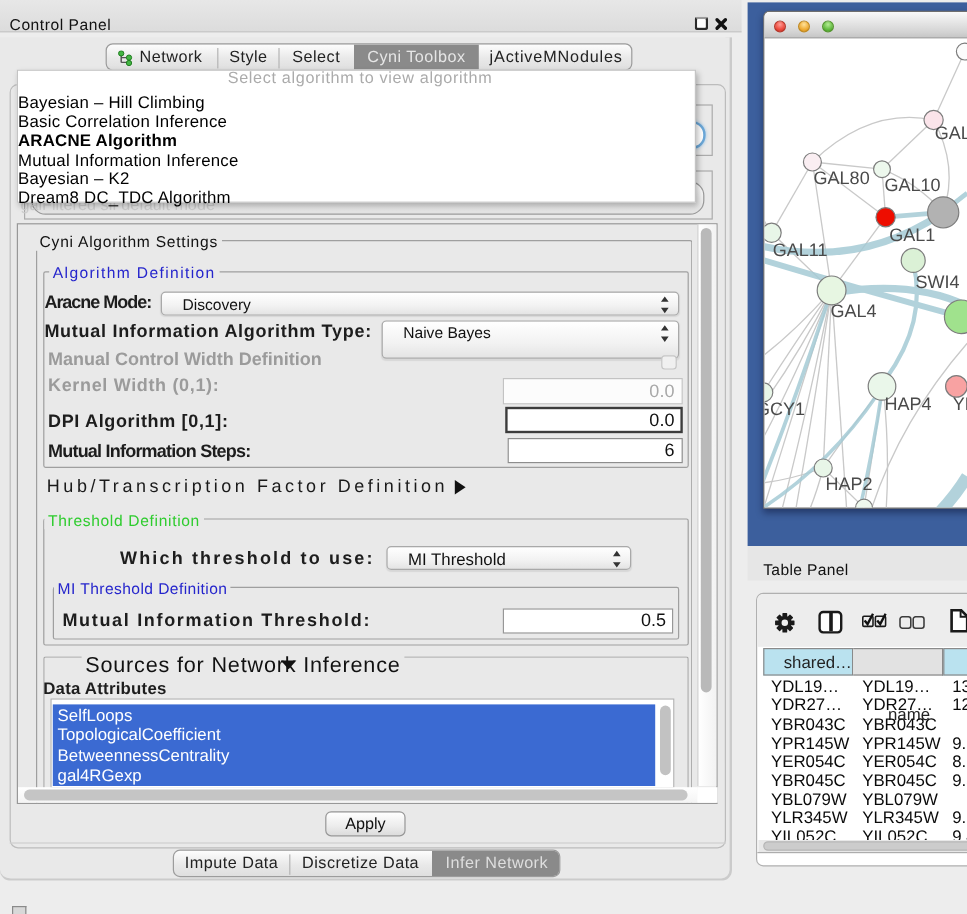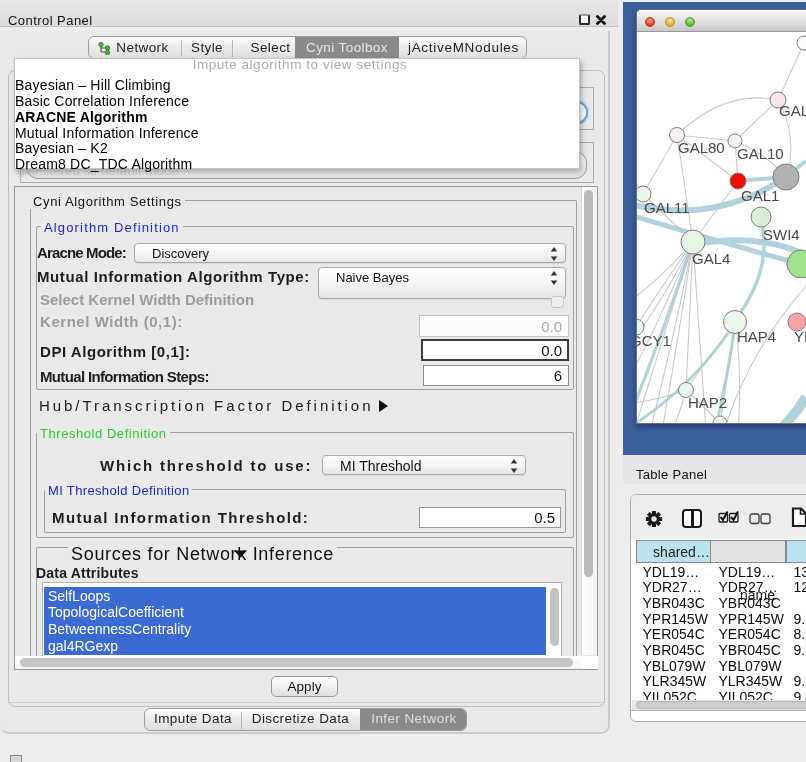--- a/index.html
+++ b/index.html
@@ -28,21 +28,21 @@
 <svg class="abs" style="left:596px;top:15px;" width="10" height="10" viewBox="0 0 10 10">
   <path d="M1.5 1.5 L8.5 8.5 M8.5 1.5 L1.5 8.5" stroke="#111" stroke-width="2.8" stroke-linecap="round"></path>
 </svg>
 
 <div class="abs" style="left:88px;top:36px;width:439px;height:23px;border:1px solid #9c9c9c;border-radius:6px;background:linear-gradient(#fdfdfd,#e9e9e9 55%,#dfdfdf);overflow:hidden;">
   <div class="abs" style="left:206px;top:0;width:104px;height:23px;background:#8a8a8a;"></div>
   <div class="abs" style="left:92px;top:3px;width:1px;height:17px;background:#b5b5b5;"></div>
   <div class="abs" style="left:143px;top:3px;width:1px;height:17px;background:#b5b5b5;"></div>
   <div class="abs" style="left:0;top:3px;width:93px;height:16px;font-size:13.5px;letter-spacing:0.4px;color:#222;text-align:center;padding-left:14px;">Network</div>
   <div class="abs" style="left:93px;top:3px;width:50px;height:16px;font-size:13.5px;letter-spacing:0.4px;color:#222;text-align:center;">Style</div>
-  <div class="abs" style="left:143px;top:3px;width:77px;height:16px;font-size:13.5px;letter-spacing:0.4px;color:#222;text-align:center;">Select</div>
+  <div class="abs" style="left:143px;top:3px;width:63px;height:16px;font-size:13.5px;letter-spacing:0.4px;color:#222;text-align:center;">Select</div>
   <div class="abs" style="left:206px;top:3px;width:104px;height:16px;font-size:13.5px;letter-spacing:0.4px;color:#e6e6e6;text-align:center;">Cyni Toolbox</div>
   <div class="abs" style="left:310px;top:3px;width:129px;height:16px;font-size:13.5px;letter-spacing:0.7px;color:#222;text-align:center;">jActiveMNodules</div>
   <svg class="abs" style="left:9px;top:5px;" width="13" height="13" viewBox="0 0 13 13">
     <path d="M3 3 L3 10 M3 6 L9 6 M3 10 L9 10" stroke="#555" stroke-width="1.2" fill="none"></path>
     <circle cx="3" cy="2.5" r="2.2" fill="#44b544" stroke="#1d7a1d" stroke-width="0.8"></circle>
     <circle cx="9.5" cy="6" r="2.2" fill="#44b544" stroke="#1d7a1d" stroke-width="0.8"></circle>
     <circle cx="9.5" cy="10.5" r="2.2" fill="#44b544" stroke="#1d7a1d" stroke-width="0.8"></circle>
   </svg>
 </div>
 
@@ -70,21 +70,21 @@
 </div>
 
 <div class="lbl" style="left:37px;top:267.5px;letter-spacing:0.6px;">Mutual Information Algorithm Type:</div>
 <div class="combo" style="left:318px;top:267px;width:248px;height:32px;">
   <div class="ctext">Naive Bayes</div>
   <svg class="carr" viewBox="0 0 10 20" width="10" height="20">
       <path d="M5 3 L8.2 7.5 L1.8 7.5 Z M5 17 L8.2 12.5 L1.8 12.5 Z" fill="#333"></path>
     </svg>
 </div>
 
-<div class="lbl dis" style="left:40px;top:290.5px;">Select Kernel Width Definition</div>
+<div class="lbl dis" style="left:40px;top:290.5px;">Manual Control Width Definition</div>
 <div class="abs" style="left:551px;top:296px;width:13px;height:12px;border:1px solid #c6c6c6;border-radius:3px;background:#f0f0f0;"></div>
 
 <div class="lbl dis" style="left:40px;top:312.5px;letter-spacing:0.55px;">Kernel Width (0,1):</div>
 <div class="fld" style="left:419px;top:315px;width:150px;height:22px;border:1px solid #c3c3c3;background:#fcfcfc;color:#a8a8a8;padding:2px 6px 0 0;">0.0</div>
 
 <div class="lbl" style="left:40px;top:342.5px;letter-spacing:0.55px;">DPI Algorithm [0,1]:</div>
 <div class="fld" style="left:421px;top:339px;width:148px;height:22px;border:2px solid #3c3c3c;padding:1px 5px 0 0;">0.0</div>
 
 <div class="lbl" style="left:40px;top:367.5px;letter-spacing:-0.65px;">Mutual Information Steps:</div>
 <div class="fld" style="left:423px;top:365px;width:146px;height:21px;border:1px solid #8d8d8d;padding:1px 6px 0 0;">6</div>
@@ -128,21 +128,21 @@
 </div>
 
 <div class="abs" style="left:581px;top:187px;width:16px;height:468px;background:linear-gradient(to right,#ffffff,#f2f2f2);border-left:1px solid #d5d5d5;"></div>
 <div class="abs" style="left:584px;top:190px;width:9px;height:387px;background:#b9b9b9;border-radius:5px;"></div>
 <div class="abs" style="left:15px;top:656px;width:566px;height:13px;background:linear-gradient(#ffffff,#f4f4f4);"></div>
 <div class="abs" style="left:20px;top:658px;width:553px;height:9px;background:#c5c5c5;border-radius:5px;"></div>
 <div class="abs" style="left:581px;top:656px;width:17px;height:13px;background:#fff;"></div>
 
 <div class="abs" style="left:17px;top:163px;font-size:13.5px;color:#cfcfcf;z-index:4;">galFiltered sif default mode</div>
 <div class="abs" style="left:14px;top:58px;width:566px;height:111px;background:#fff;border:1px solid #c4c4c4;box-shadow:2px 3px 5px rgba(0,0,0,0.28);z-index:5;"></div>
-<div class="abs" style="left:17px;top:57px;width:566px;text-align:center;font-size:13.5px;letter-spacing:0.55px;color:#ababab;z-index:6;">Impute algorithm to view settings</div>
+<div class="abs" style="left:17px;top:57px;width:566px;text-align:center;font-size:13.5px;letter-spacing:0.55px;color:#ababab;z-index:6;">Select algorithm to view algorithm</div>
 <div class="abs" style="left:15px;top:78px;font-size:14px;letter-spacing:0.2px;color:#000;line-height:15.85px;white-space:pre;z-index:6;">Bayesian – Hill Climbing
 Basic Correlation Inference
 <b>ARACNE Algorithm</b>
 Mutual Information Inference
 Bayesian – K2
 Dream8 DC_TDC Algorithm</div>
 
 <div class="abs" style="left:271px;top:676px;width:67px;height:21px;border:1px solid #979797;border-radius:5px;background:linear-gradient(#ffffff,#ececec 60%,#dcdcdc);text-align:center;font-size:13.5px;color:#111;padding-top:2px;">Apply</div>
 <div class="abs" style="left:8px;top:702px;width:597px;height:1px;background:#cfcfcf;"></div>
 

